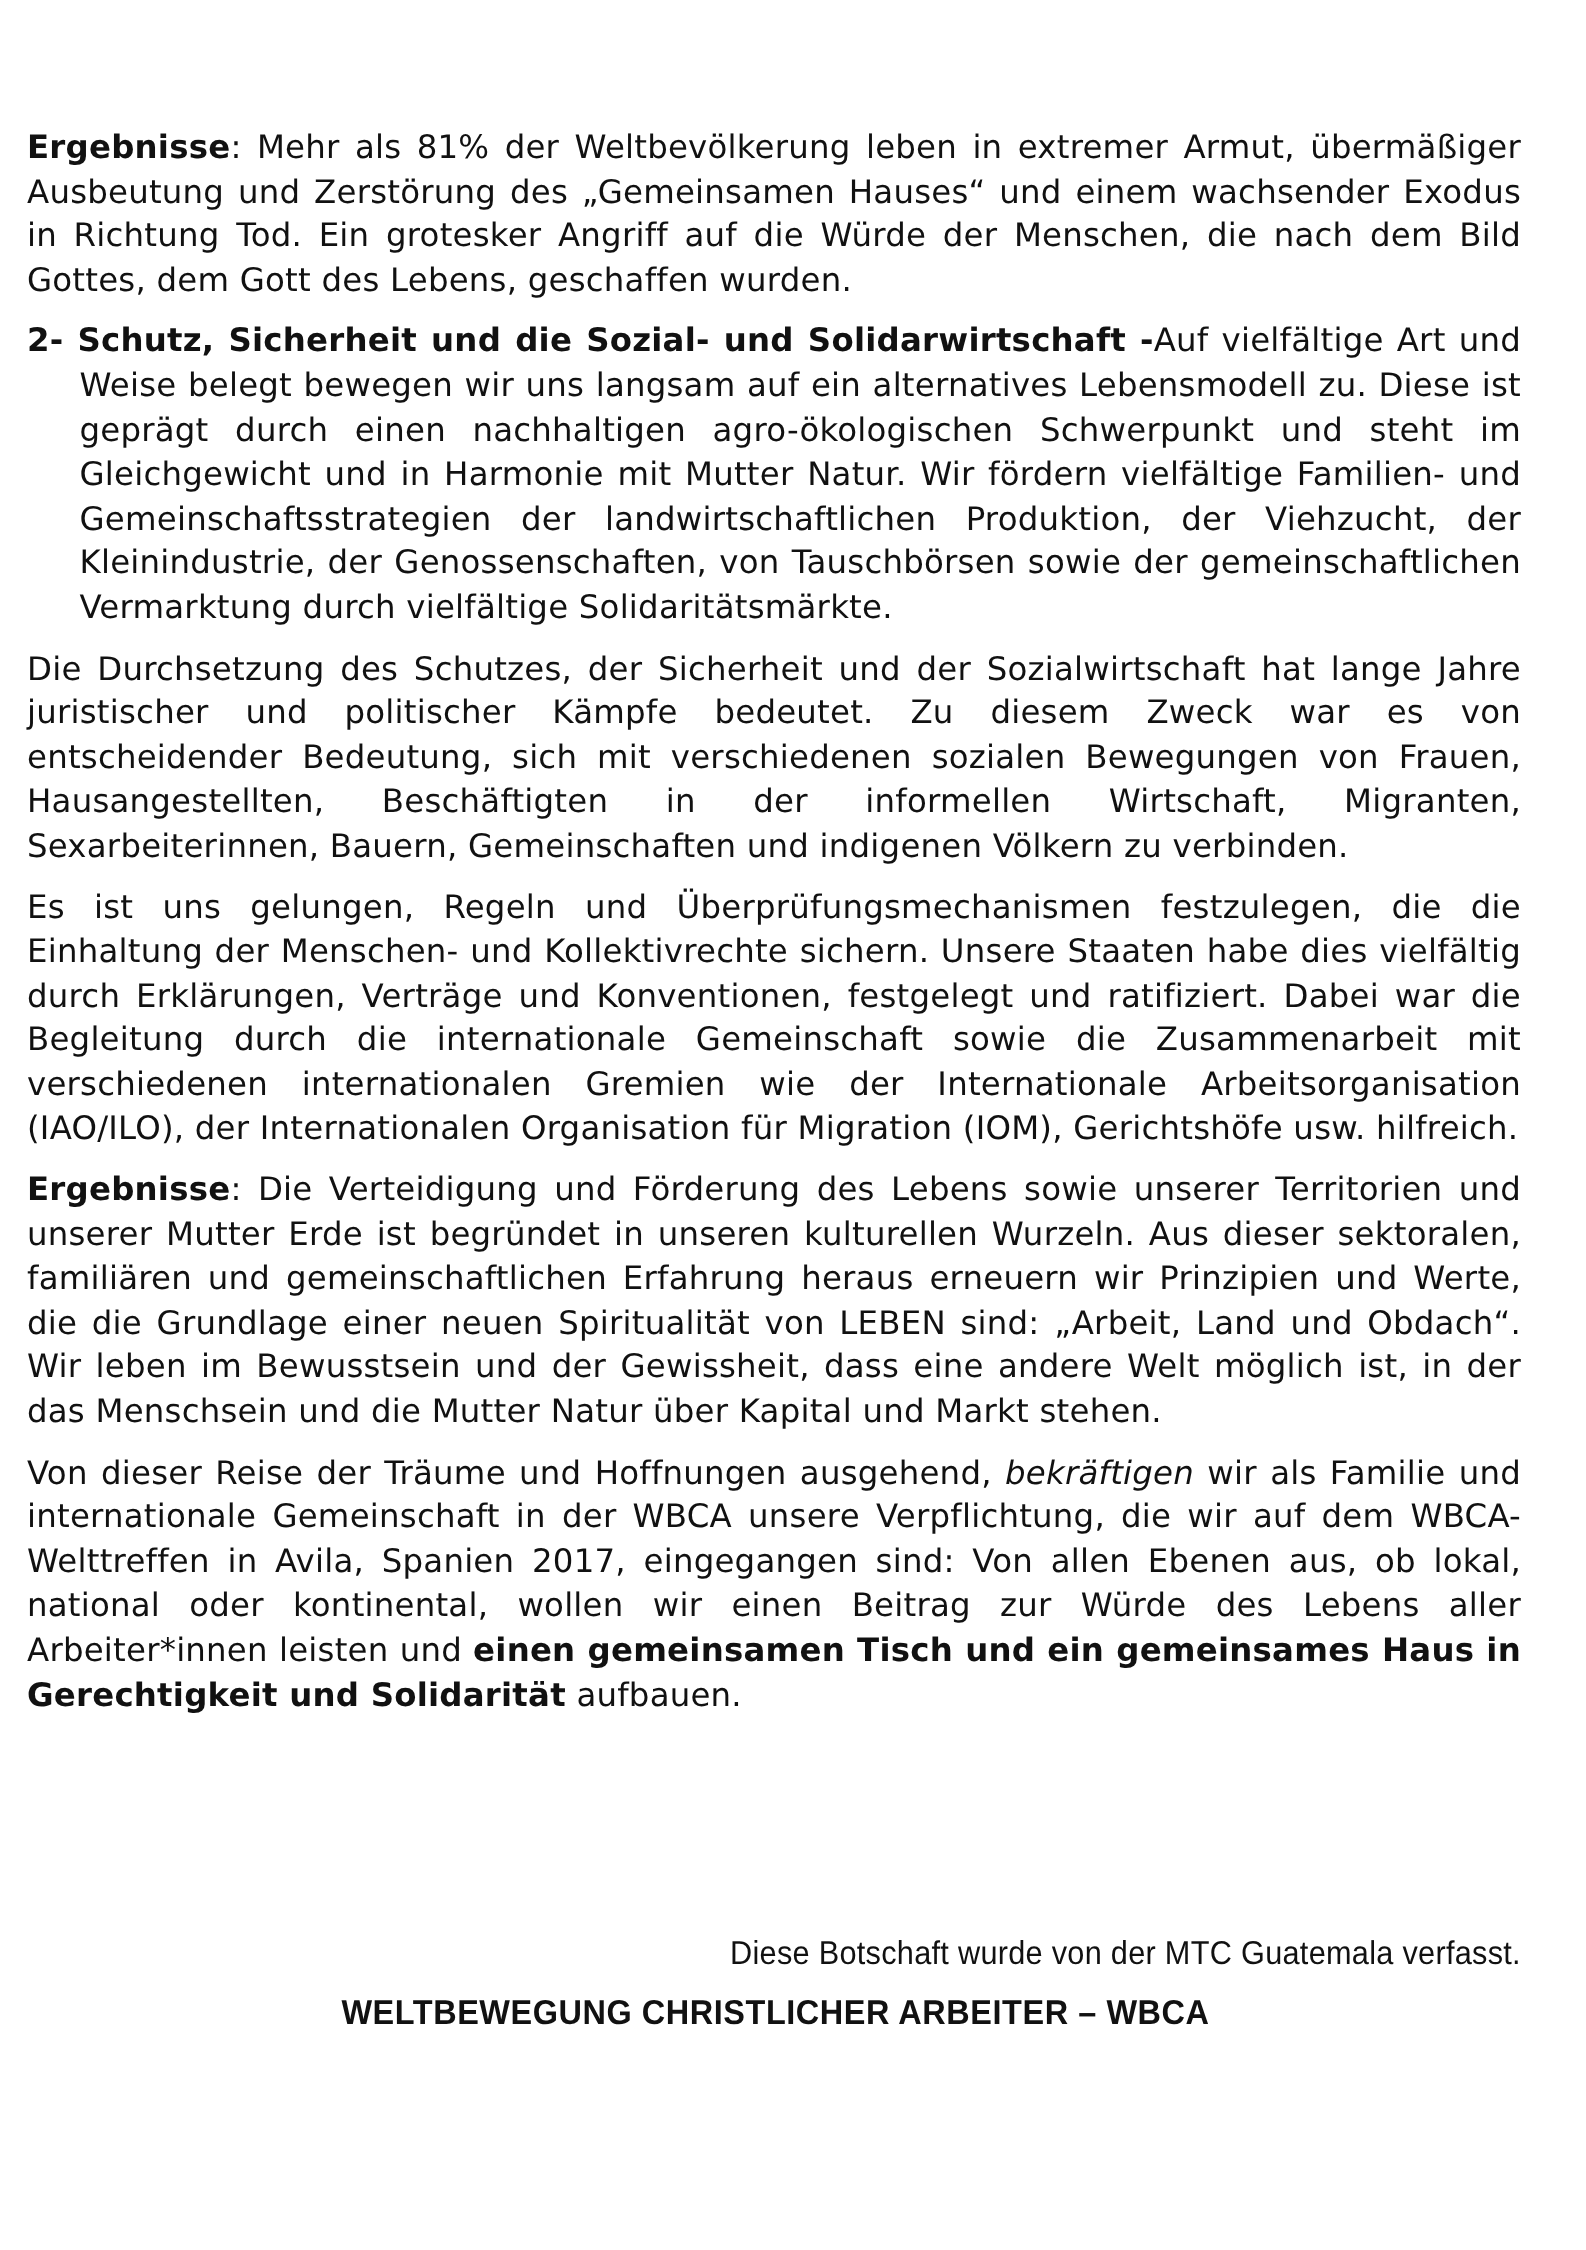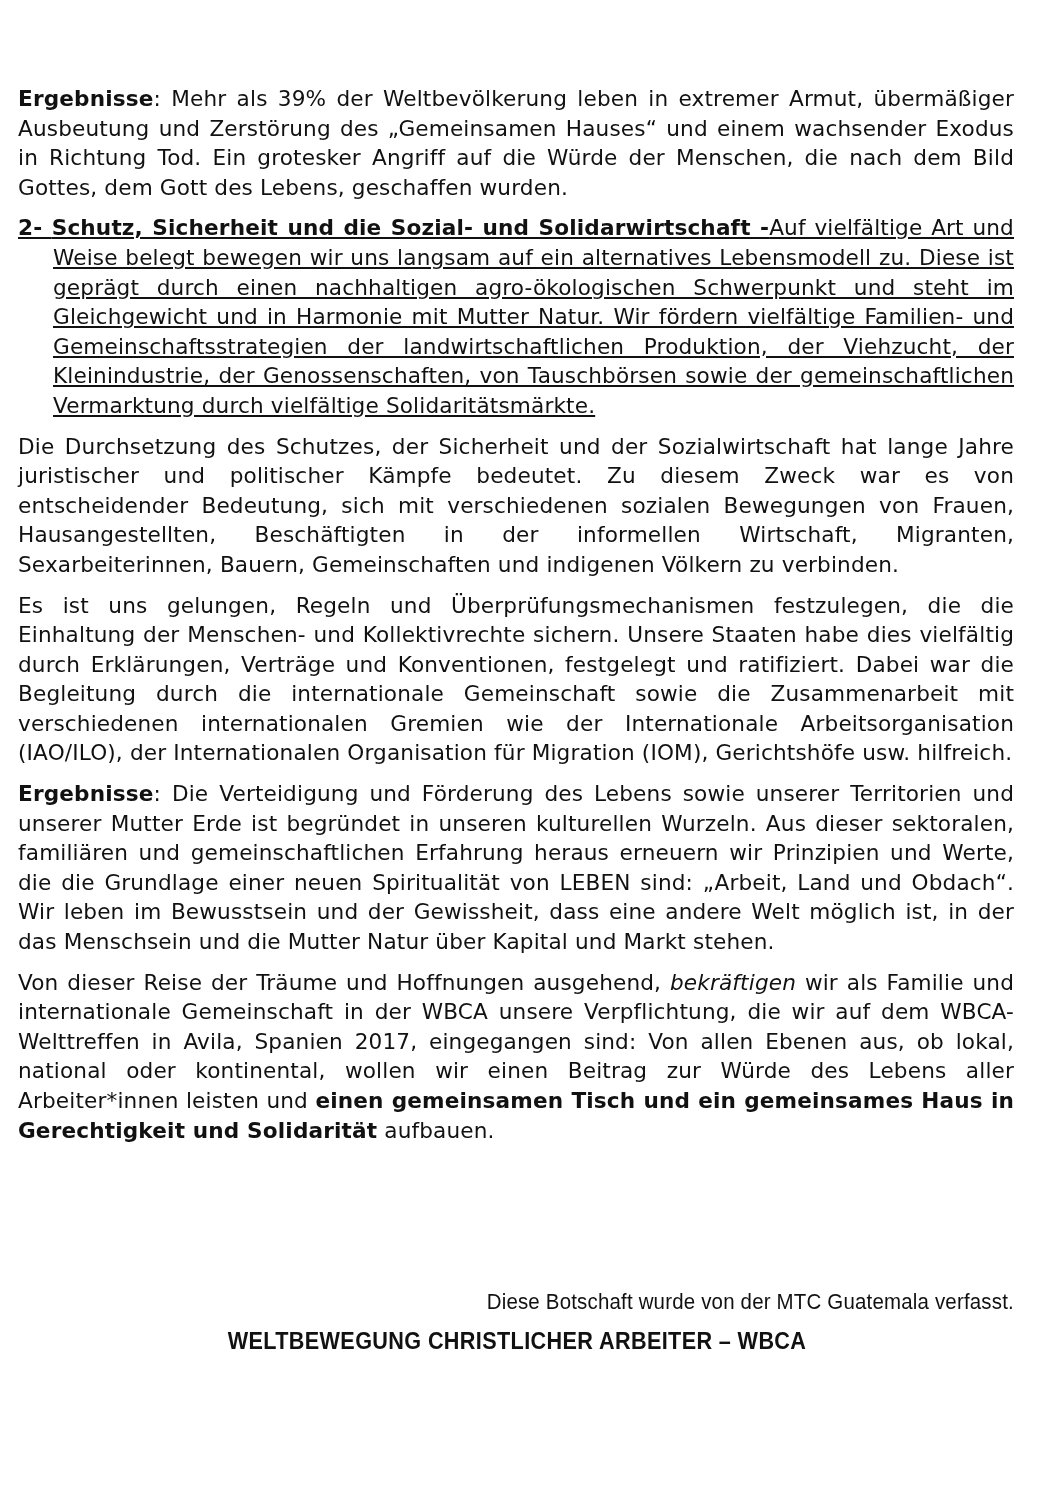--- a/index.html
+++ b/index.html
@@ -25,21 +25,20 @@
       letter-spacing: 0.15px;
     }
     .para {
       margin: 0 0 11px 0;
       text-align: justify;
       text-align-last: left;
     }
     .numbered {
       padding-left: 35px;
       text-indent: -35px;
-      text-decoration: underline;
     }
     b, .bold {
       font-weight: bold;
     }
     i, .italic {
     }
     .signature {
       position: absolute;
       right: 43px;
       top: 1288px;
@@ -64,21 +63,21 @@
       letter-spacing: 0.4px;
       transform: scaleX(0.94);
       transform-origin: center center;
     }
   </style>
 </head>
 <body>
 
 <div class="page">
 
-  <p class="para"><b>Ergebnisse</b><span>:</span><span> Mehr als 39% der Weltbevölkerung leben in extremer Armut, übermäßiger Ausbeutung und Zerstörung des „Gemeinsamen Hauses“ und einem wachsender Exodus in Richtung Tod. Ein grotesker Angriff auf die Würde der Menschen, die nach dem Bild Gottes, dem Gott des Lebens, geschaffen wurden.</span></p>
+  <p class="para"><b>Ergebnisse</b><span>:</span><span> Mehr als 81% der Weltbevölkerung leben in extremer Armut, übermäßiger Ausbeutung und Zerstörung des „Gemeinsamen Hauses“ und einem wachsender Exodus in Richtung Tod. Ein grotesker Angriff auf die Würde der Menschen, die nach dem Bild Gottes, dem Gott des Lebens, geschaffen wurden.</span></p>
 
   <p class="para numbered"><b>2- </b><b>Schutz, Sicherheit und die Sozial- und Solidarwirtschaft -</b><span>Auf vielfältige Art und Weise belegt bewegen wir uns langsam auf ein alternatives Lebensmodell zu. Diese ist geprägt durch einen nachhaltigen agro-ökologischen Schwerpunkt und steht im Gleichgewicht und in Harmonie mit Mutter Natur. Wir fördern vielfältige Familien- und Gemeinschaftsstrategien der landwirtschaftlichen Produktion, der Viehzucht, der Kleinindustrie, der Genossenschaften, von Tauschbörsen sowie der gemeinschaftlichen Vermarktung durch vielfältige Solidaritätsmärkte.</span></p>
 
   <p class="para"><span>Die Durchsetzung des Schutzes, der Sicherheit und der Sozialwirtschaft hat lange Jahre juristischer und politischer Kämpfe bedeutet. Zu diesem Zweck war es von entscheidender Bedeutung, sich mit verschiedenen sozialen Bewegungen von Frauen, Hausangestellten, Beschäftigten in der informellen Wirtschaft, Migranten, Sexarbeiterinnen, Bauern, Gemeinschaften und indigenen Völkern zu verbinden.</span></p>
 
   <p class="para"><span>Es ist uns gelungen, Regeln und Überprüfungsmechanismen festzulegen, die die Einhaltung der Menschen- und Kollektivrechte sichern. Unsere Staaten habe dies vielfältig durch Erklärungen, Verträge und Konventionen, festgelegt und ratifiziert. Dabei war die Begleitung durch die internationale Gemeinschaft sowie die Zusammenarbeit mit verschiedenen internationalen Gremien wie der Internationale Arbeitsorganisation (IAO/ILO), der Internationalen Organisation für Migration (IOM), Gerichtshöfe usw. hilfreich.</span></p>
 
   <p class="para"><b>Ergebnisse</b><span>:</span><span> Die Verteidigung und Förderung des Lebens sowie unserer Territorien und unserer Mutter Erde ist begründet in unseren kulturellen Wurzeln. Aus dieser sektoralen, familiären und gemeinschaftlichen Erfahrung heraus erneuern wir Prinzipien und Werte, die die Grundlage einer neuen Spiritualität von LEBEN sind: „Arbeit, Land und Obdach“. Wir leben im Bewusstsein und der Gewissheit, dass eine andere Welt möglich ist, in der das Menschsein und die Mutter Natur über Kapital und Markt stehen.</span></p>
 
   <p class="para"><span>Von dieser Reise der Träume und Hoffnungen ausgehend, </span><i>bekräftigen</i><span> wir als Familie und internationale Gemeinschaft in der WBCA unsere Verpflichtung, die wir auf dem WBCA-Welttreffen in Avila, Spanien 2017, eingegangen sind: Von allen Ebenen aus, ob lokal, national oder kontinental, wollen wir einen Beitrag zur Würde des Lebens aller Arbeiter*innen leisten und </span><b>einen gemeinsamen Tisch und ein gemeinsames Haus in Gerechtigkeit und Solidarität</b><span> aufbauen.</span></p>

